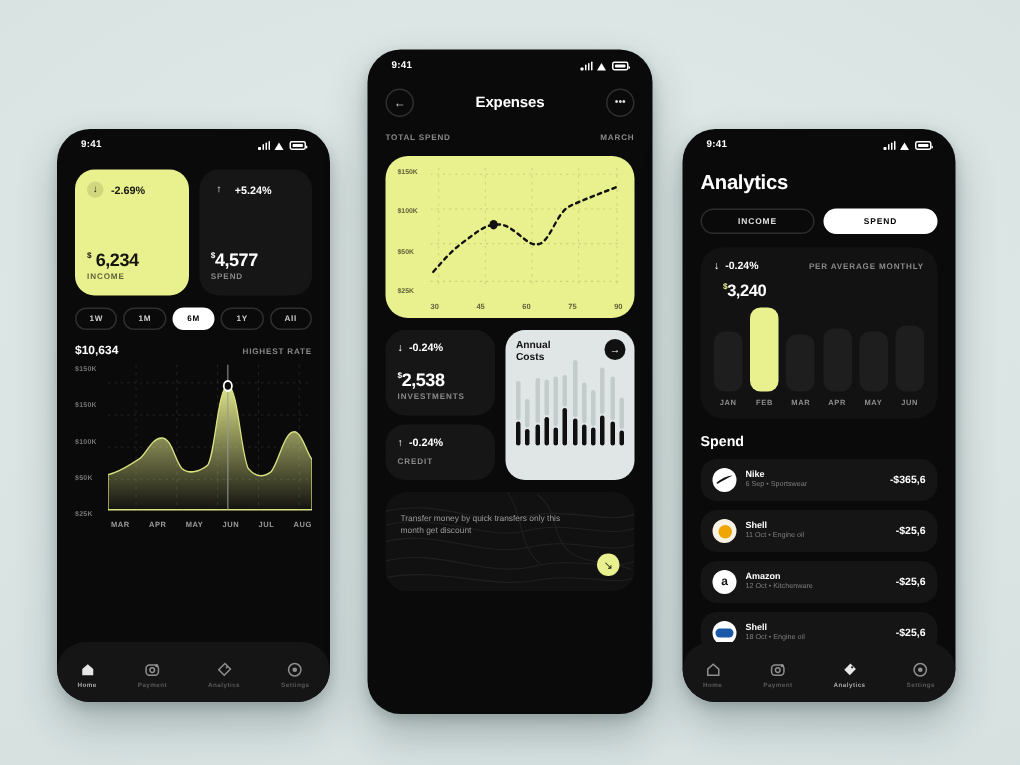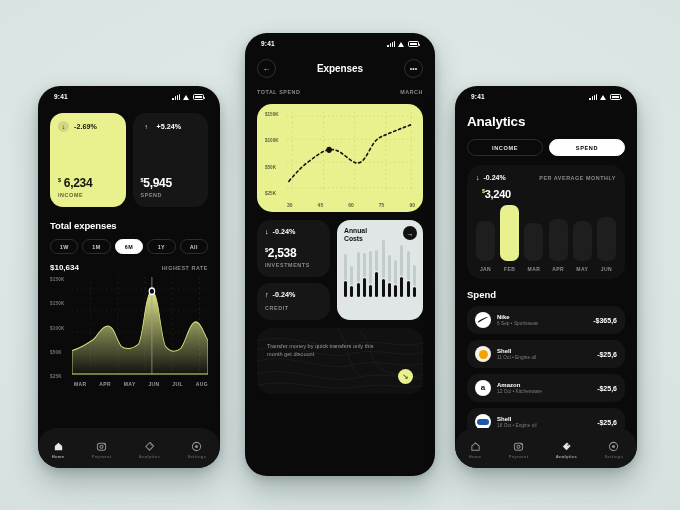--- a/index.html
+++ b/index.html
@@ -46,21 +46,21 @@
   .tiny { font-size:5.4px; letter-spacing:.55px; font-weight:700; }
 
   
   .greet-row { display:flex; align-items:center; justify-content:space-between; margin-top:12px;}
   .greet { font-size:13.5px; font-weight:700; letter-spacing:-.2px;}
   .menu-btn { width:20px;height:13px;border:1px solid #3a3a3a;border-radius:7px;
     display:flex;align-items:center;justify-content:center;}
   .menu-btn span{display:block;width:7px;height:1.4px;background:#cfcfcf;border-radius:1px;}
 
   .stat-row { display:flex; gap:7px; margin-top:11px; }
-  .stat-card { flex:1; border-radius:13px; padding:8px 8px 9px; height:94px;
+  .stat-card { flex:1; border-radius:13px; padding:8px 8px 9px; height:84px;
     display:flex; flex-direction:column; justify-content:space-between;}
   .stat-card.light { background:#e9f08e; color:#15150c; }
   .stat-card.dark  { background:#161616; color:#fff; }
   .pct-row { display:flex; align-items:center; gap:5px; font-size:7.2px; font-weight:700;}
   .arrow-chip { width:11px;height:11px;border-radius:50%;display:flex;align-items:center;
     justify-content:center;font-size:6.5px;}
   .stat-card.light .arrow-chip { background:rgba(0,0,0,.10); }
   .amount { font-size:12px; font-weight:700; letter-spacing:-.3px; }
   .amount sup { font-size:5.5px; vertical-align: super; font-weight:700; }
   .cap { font-size:5.4px; letter-spacing:.6px; font-weight:700; margin-top:2px;}
@@ -195,27 +195,26 @@
             <div class="amount"><sup>$</sup> <span>6,234</span></div>
             <div class="cap">INCOME</div>
           </div>
         </div>
         <div class="stat-card dark">
           <div class="pct-row">
             <span class="arrow-chip">↑</span>
             <span>+5.24%</span>
           </div>
           <div>
-            <div class="amount"><sup>$</sup><span>5,945</span></div>
+            <div class="amount"><sup>$</sup><span>4,577</span></div>
             <div class="cap">SPEND</div>
           </div>
         </div>
       </div>
 
-      <div class="sec-title">Total expenses</div>
 
       <div class="pills">
         <div class="pill">1W</div>
         <div class="pill">1M</div>
         <div class="pill active">6M</div>
         <div class="pill">1Y</div>
         <div class="pill">All</div>
       </div>
 
       <div class="rate-row">

